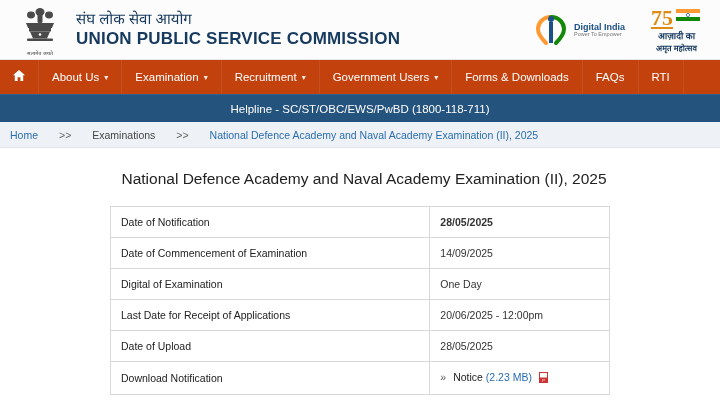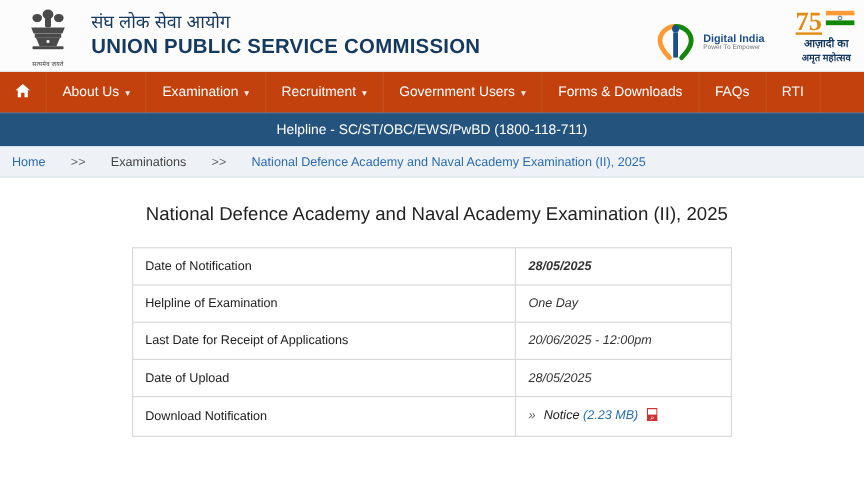--- a/index.html
+++ b/index.html
@@ -34,22 +34,22 @@
   .org-names { margin-left: 10px; }
   .org-hindi {
     font-size: 15px; color: #16395e; line-height: 1.25;
     font-family: "Liberation Sans", sans-serif;
   }
   .org-english {
     font-size: 17px; font-weight: bold; color: #16395e;
     letter-spacing: .2px; line-height: 1.25;
   }
   .header-right {
-    position:absolute; right: 6px; top: 8px;
-    display:flex; align-items:flex-end; gap: 26px;
+    position:absolute; right: 18px; top: 8px;
+    display:flex; align-items:center; gap: 26px;
   }
   .digital-india { display:flex; align-items:center; gap:6px; }
   .di-text { line-height:1.05; }
   .di-title { font-size: 9px; color:#1b4f8a; font-weight:bold; }
   .di-sub { font-size: 5.5px; color:#777; }
   .azadi { display:flex; flex-direction:column; align-items:center; }
   .azadi-top { display:flex; align-items:flex-end; gap:3px; }
   .azadi-75 {
     font-size: 22px; font-weight:bold; color:#e08b13;
     font-family:"Liberation Serif", serif; line-height:0.9;text-decoration:underline;
@@ -122,21 +122,21 @@
     border: 1px solid #d9d9d9;
     padding: 9px 10px;
     vertical-align: middle;
     color: #333;
   }
   table.info td.label {
     width: 64%;
     font-weight: normal;
     color: #222;
   }
-  table.info td.value { color: #333; font-style: italic; }
+  table.info td.value { color: #333; }
   .notice-row { color:#333; }
   .notice-row .bullet { color:#555; margin-right:4px; }
   .notice-link { color:#222; text-decoration:none; cursor:pointer; }
   .size { color:#2a6db0; }
   .pdf-icon {
     display:inline-block; margin-left:4px; vertical-align:-2px;
   }
 </style>
 </head>
 <body>
@@ -247,21 +247,25 @@
     <div class="page-title">National Defence Academy and Naval Academy Examination (II), 2025</div>
 
     <div class="table-wrap">
       <table class="info">
         <tbody>
           <tr>
             <td class="label">Date of Notification</td>
             <td class="value" style="font-weight: bold;">28/05/2025</td>
           </tr>
           <tr>
-            <td class="label">Helpline of Examination</td>
+            <td class="label">Date of Commencement of Examination</td>
+            <td class="value">14/09/2025</td>
+          </tr>
+          <tr>
+            <td class="label">Digital of Examination</td>
             <td class="value">One Day</td>
           </tr>
           <tr>
             <td class="label">Last Date for Receipt of Applications</td>
             <td class="value">20/06/2025 - 12:00pm</td>
           </tr>
           <tr>
             <td class="label">Date of Upload</td>
             <td class="value">28/05/2025</td>
           </tr>

